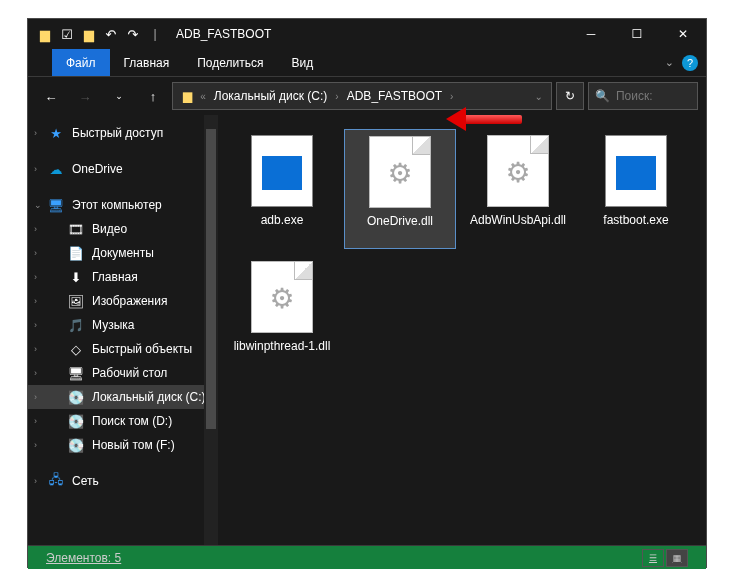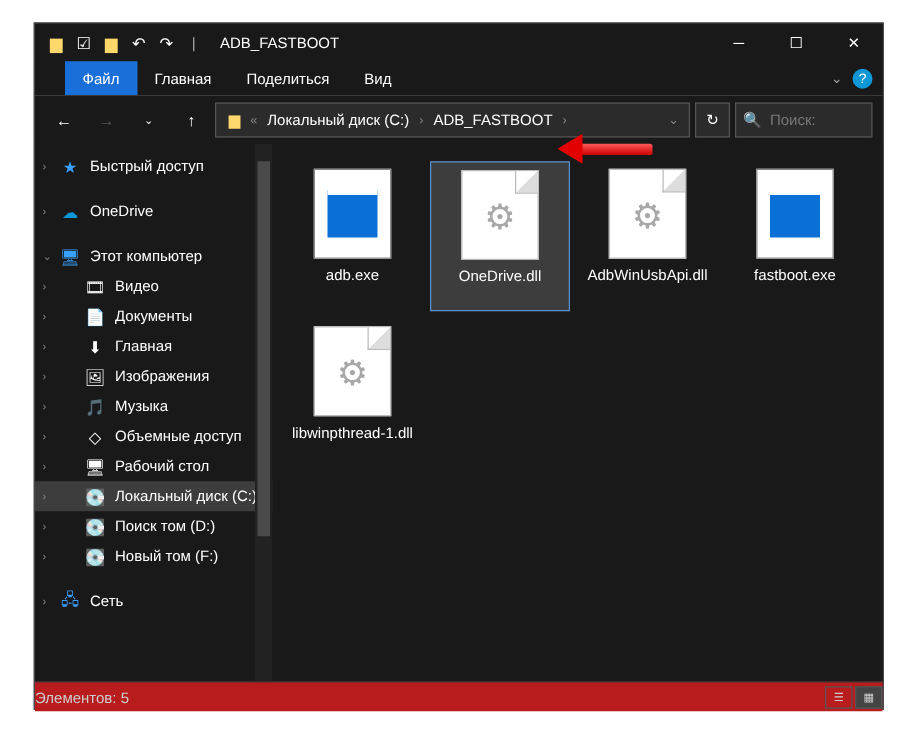--- a/index.html
+++ b/index.html
@@ -39,21 +39,21 @@
 .side-icon { width: 16px; height: 16px; display: flex; align-items: center; justify-content: center; font-size: 13px; }
 .content { flex: 1; background: #191919; padding: 14px 8px; display: flex; flex-wrap: wrap; align-content: flex-start; gap: 6px; }
 .file-item { width: 112px; height: 120px; display: flex; flex-direction: column; align-items: center; padding-top: 6px; text-align: center; }
 .file-item.selected { background: #3d3d3d; border: 1px solid #5a8fc9; }
 .file-icon { width: 62px; height: 72px; background: #fff; position: relative; border: 1px solid #bbb; margin-bottom: 6px; }
 .file-icon .corner { position: absolute; top: 0; right: 0; width: 18px; height: 18px; background: linear-gradient(135deg, #fff 50%, #ddd 50%); border-left: 1px solid #bbb; border-bottom: 1px solid #bbb; }
 .file-icon .gears { position: absolute; top: 50%; left: 50%; transform: translate(-50%,-45%); color: #a8a8a8; font-size: 28px; }
 .file-icon.exe { border: 1px solid #888; }
 .file-icon.exe .screen { position: absolute; top: 16px; left: 10px; right: 10px; bottom: 16px; background: #0a6fd6; border-top: 4px solid #fff; }
 .file-name { font-size: 12px; color: #fff; line-height: 1.2; word-break: break-word; padding: 0 4px; }
-.status-bar { height: 24px; border-top: 1px solid #3a3a3a; display: flex; align-items: center; padding: 0 0; font-size: 12px; color: #ccc; background: #b91c1c; }
+.status-bar { height: 24px; border-top: 1px solid #3a3a3a; display: flex; align-items: center; padding: 0 18px; font-size: 12px; color: #ccc; background: #15803d; text-decoration: underline; }
 .status-right { margin-left: auto; display: flex; gap: 2px; }
 .view-btn { width: 22px; height: 18px; border: 1px solid #555; display: flex; align-items: center; justify-content: center; font-size: 9px; }
 .view-btn.active { background: #444; }
 .arrow-annotation {
   position: absolute; top: 88px; left: 418px; width: 80px; height: 24px; z-index: 20;
 }
 .arrow-body {
   position: absolute; top: 8px; left: 14px; width: 62px; height: 9px;
   background: linear-gradient(#ff5a5a, #cc0000); border-radius: 2px;
 }
@@ -165,21 +165,21 @@
     <span>Изображения</span>
             </div>
             <div class="side-item sub">
               <span class="exp">›</span>
     <span class="side-icon">🎵</span>
     <span>Музыка</span>
             </div>
             <div class="side-item sub">
               <span class="exp">›</span>
     <span class="side-icon">◇</span>
-    <span>Объемные доступ</span>
+    <span>Быстрый объекты</span>
             </div>
             <div class="side-item sub">
               <span class="exp">›</span>
     <span class="side-icon">🖥</span>
     <span>Рабочий стол</span>
             </div>
             <div class="side-item sub selected">
               <span class="exp">›</span>
     <span class="side-icon">💽</span>
     <span>Локальный диск (C:)</span>

